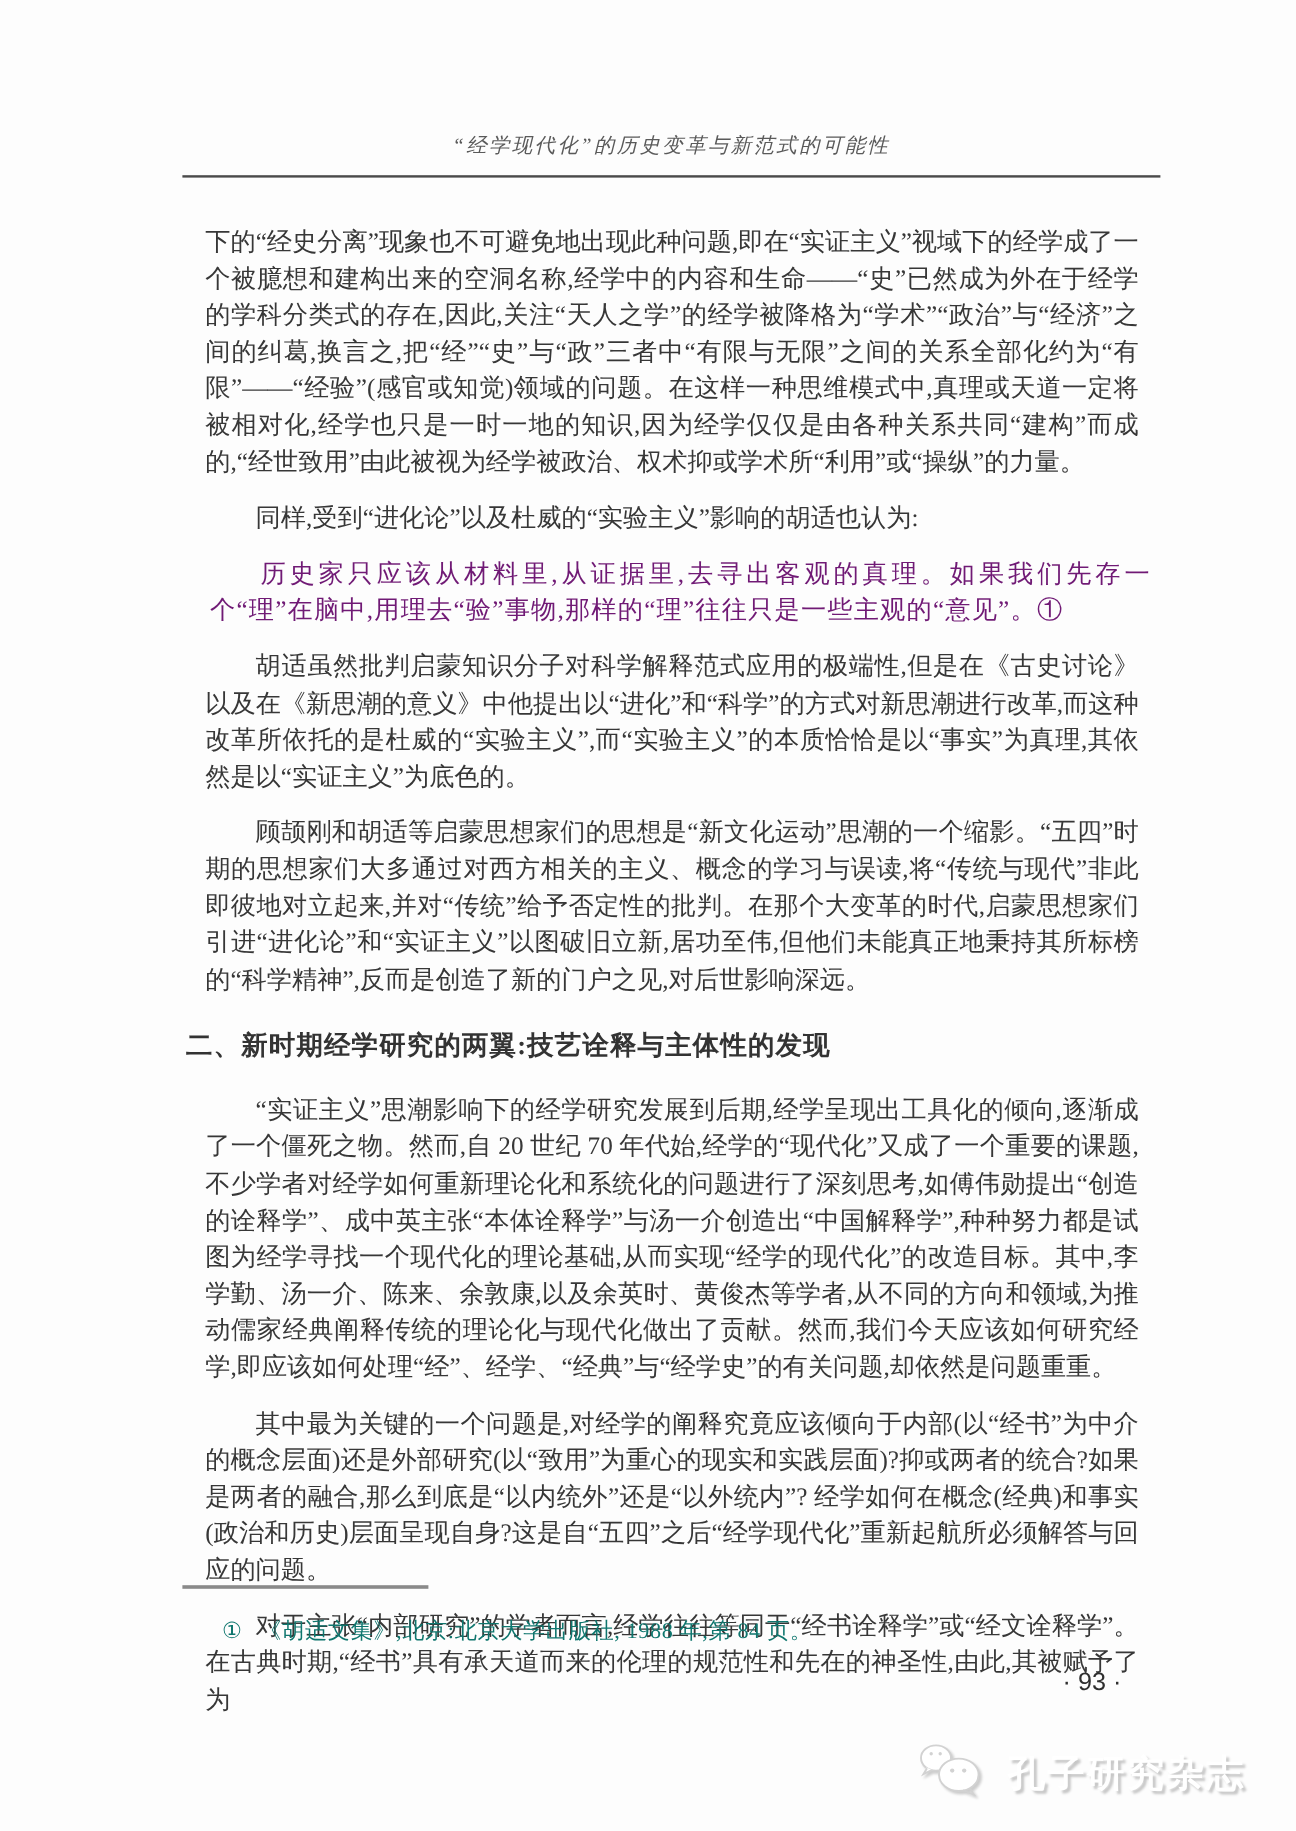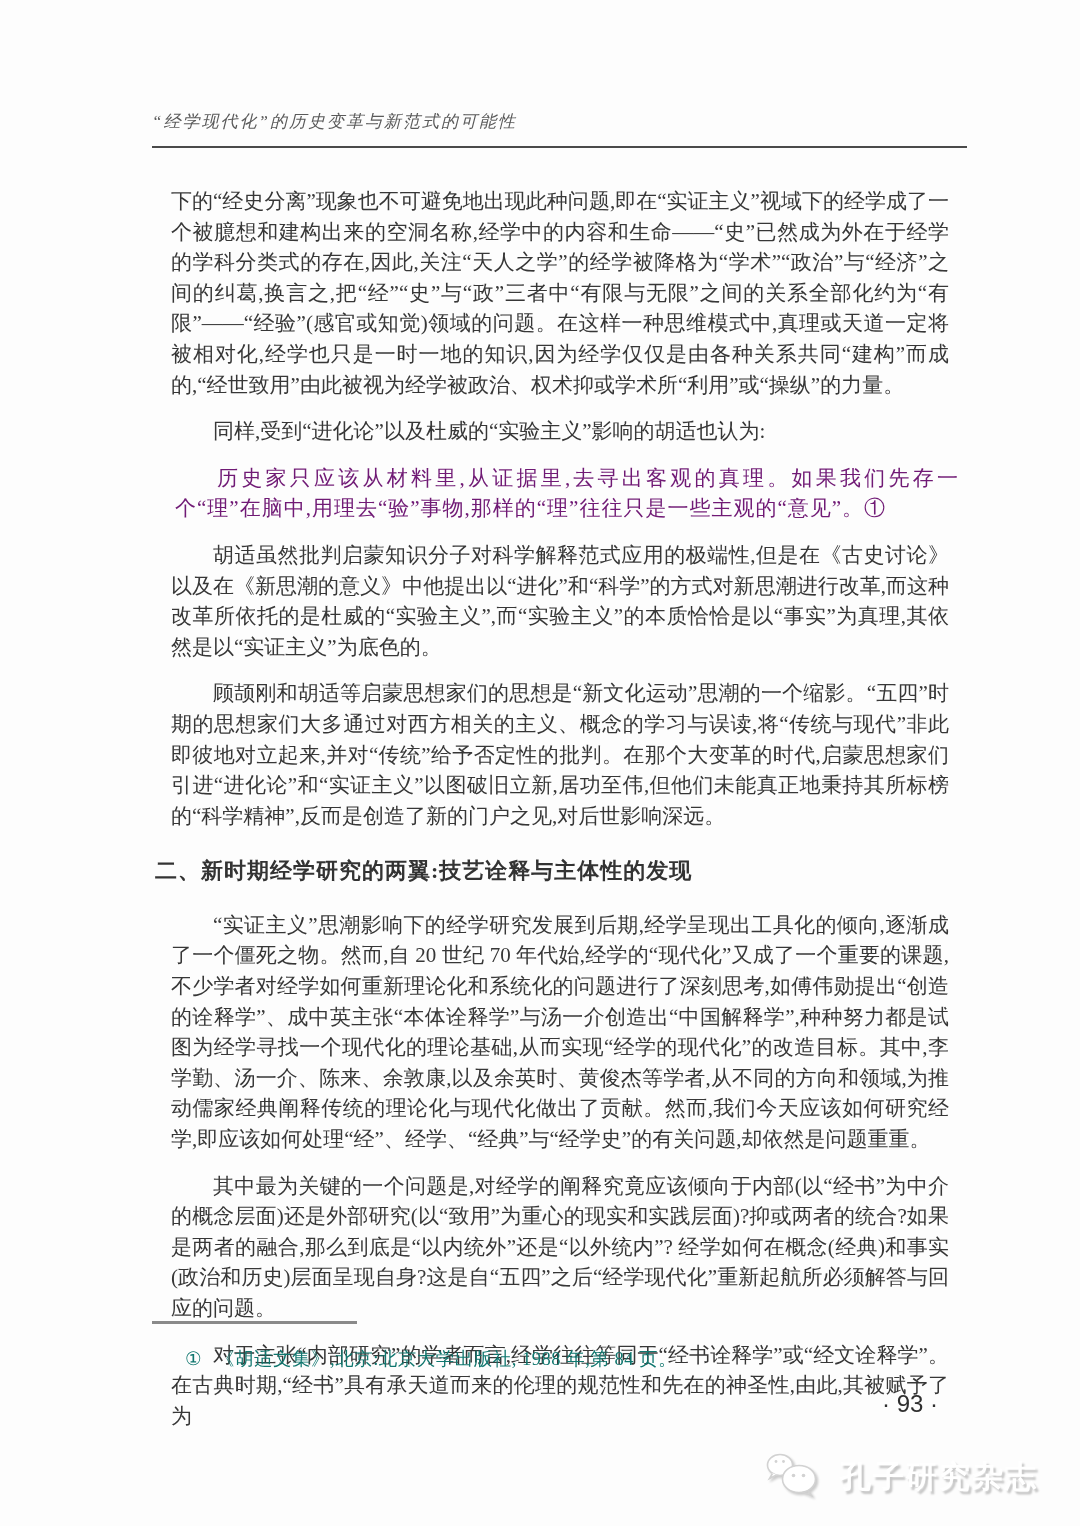--- a/index.html
+++ b/index.html
@@ -15,21 +15,21 @@
     background: #fdfdfd;
     overflow: hidden;
     color: #353535;
   }
   
   .running-header {
     position: absolute;
     top: 110px;
     left: 152px;
     width: 815px;
-    text-align: left;
+    text-align: center;
     font-size: 17px;
     letter-spacing: 2px;
     color: #5a5a5a;
     font-style: italic;
   }
   .header-rule {
     position: absolute;
     top: 146px;
     left: 152px;
     width: 815px;
@@ -89,21 +89,21 @@
   }
   .footnote .fn-text {
     margin-left: 14px;
   }
   .page-number {
     position: absolute;
     top: 1390px;
     left: 875px;
     width: 70px;
     text-align: center;
-    font-size: 24px;
+    font-size: 21px;
     color: #2f2f2f;
     font-family: "Liberation Sans", sans-serif;
   }
   
   .watermark {
     position: absolute;
     top: 1452px;
     right: 42px;
     display: flex;
     align-items: center;

